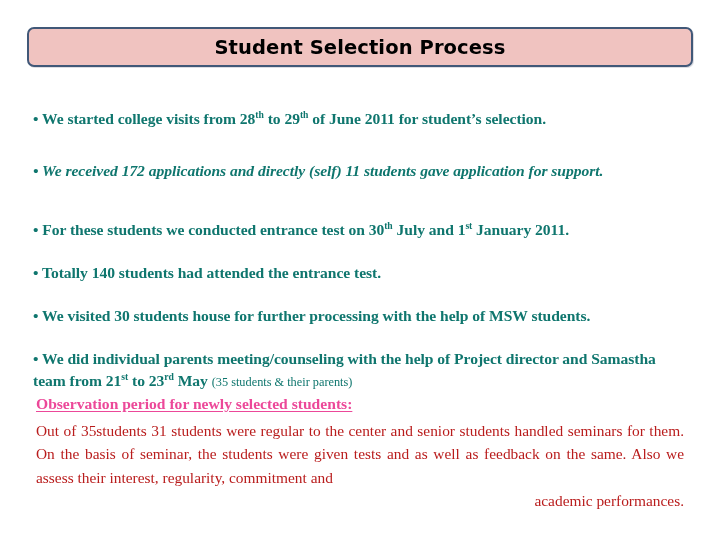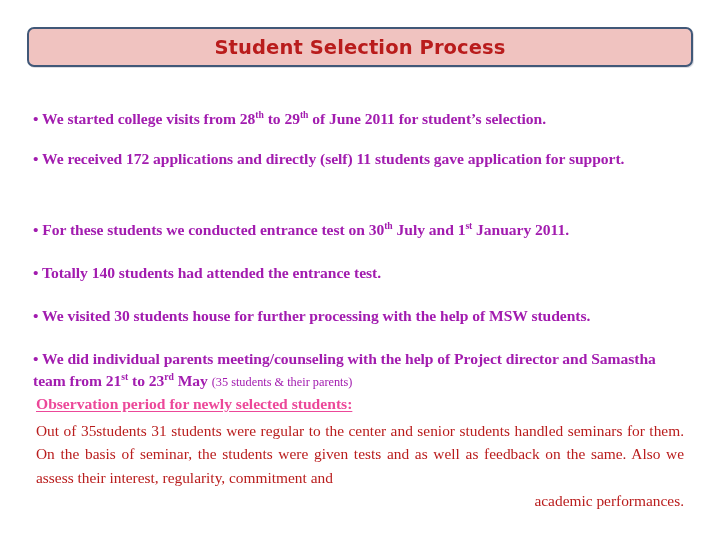--- a/index.html
+++ b/index.html
@@ -37,37 +37,37 @@
     box-sizing: border-box;
     display: flex;
     align-items: center;
     justify-content: center;
     box-shadow: 1px 1px 0 rgba(120,120,140,0.25);
   }
   .title-text {
     font-family: "DejaVu Sans", "Liberation Sans", sans-serif;
     font-weight: bold;
     font-size: 19.5px;
-    color: #b91c1c;
+    color: #000000;
     letter-spacing: 0.1px;
     white-space: nowrap;
   }
 
   
   .body-area {
     position: absolute;
     left: 0;
     top: 82px;
     width: 720px;
     height: 458px;
   }
 
   .bullet {
     position: absolute;
-    color: #a21caf;
+    color: #0f766e;
     font-family: "Liberation Serif", "DejaVu Serif", serif;
     font-size: 15.6px;
     font-weight: bold;
     line-height: 1.42;
     letter-spacing: -0.05px;
   }
 
   sup {
     font-size: 0.62em;
     vertical-align: super;
@@ -75,21 +75,21 @@
   }
 
   .sub-note {
     font-size: 12.3px;
     font-weight: normal;
     letter-spacing: 0;
   }
 
   
   #b1 { left: 33px; top: 10px;  width: 660px; }
-  #b2 { left: 33px; top: 50px;  width: 608px; }
+  #b2 { left: 33px; top: 62px;  width: 608px; font-style: italic; }
   #b3 { left: 33px; top: 121px; width: 660px; }
   #b4 { left: 33px; top: 164px; width: 660px; margin-top: 16px; }
   #b5 { left: 33px; top: 207px; width: 672px; }
   #b6 { left: 33px; top: 250px; width: 640px; }
 
   
   .obs-heading {
     position: absolute;
     left: 36px;
     top: 313px;

